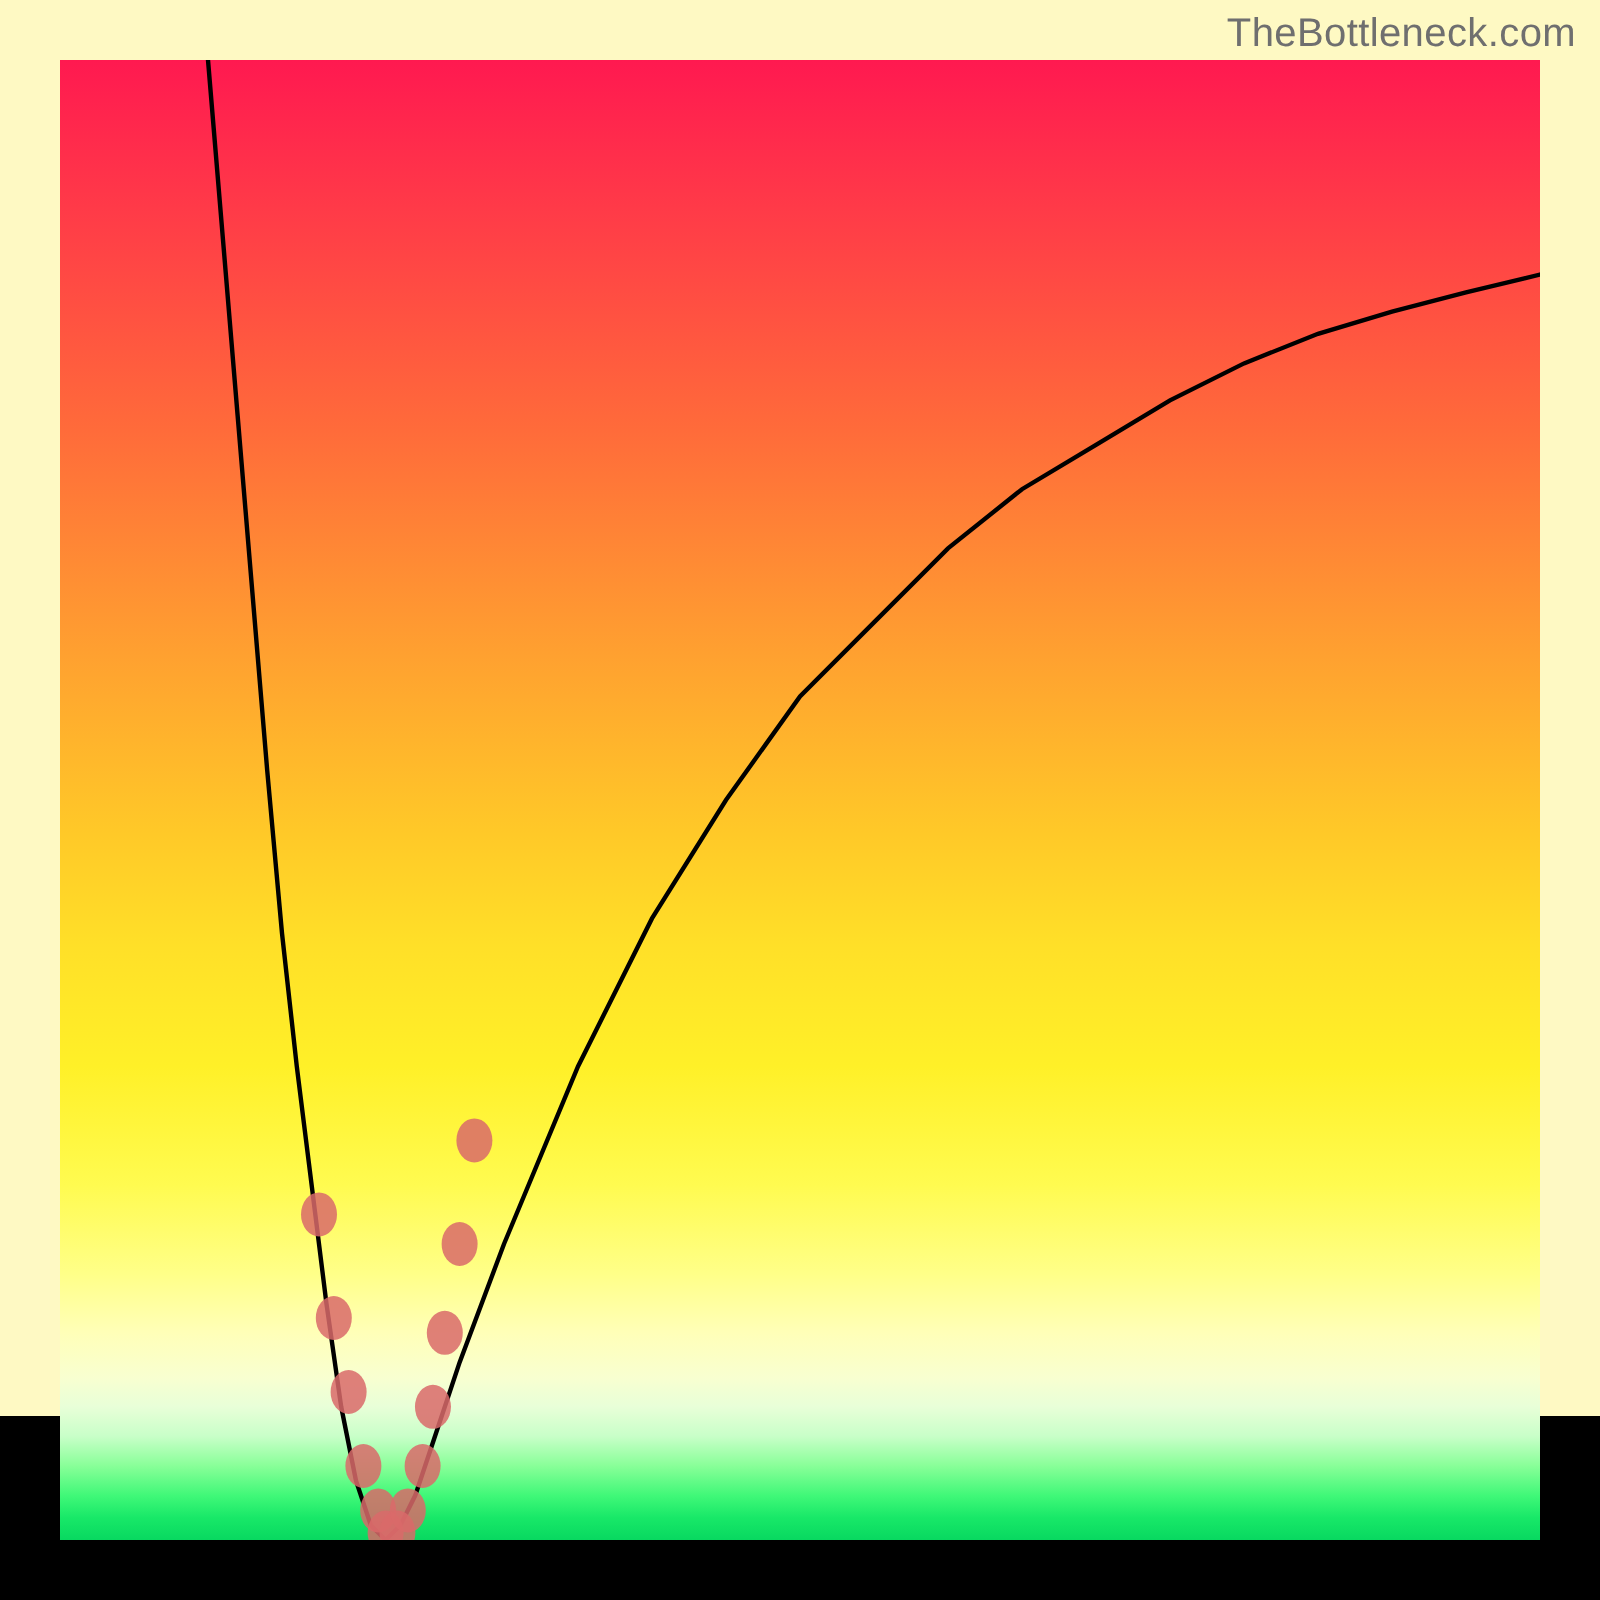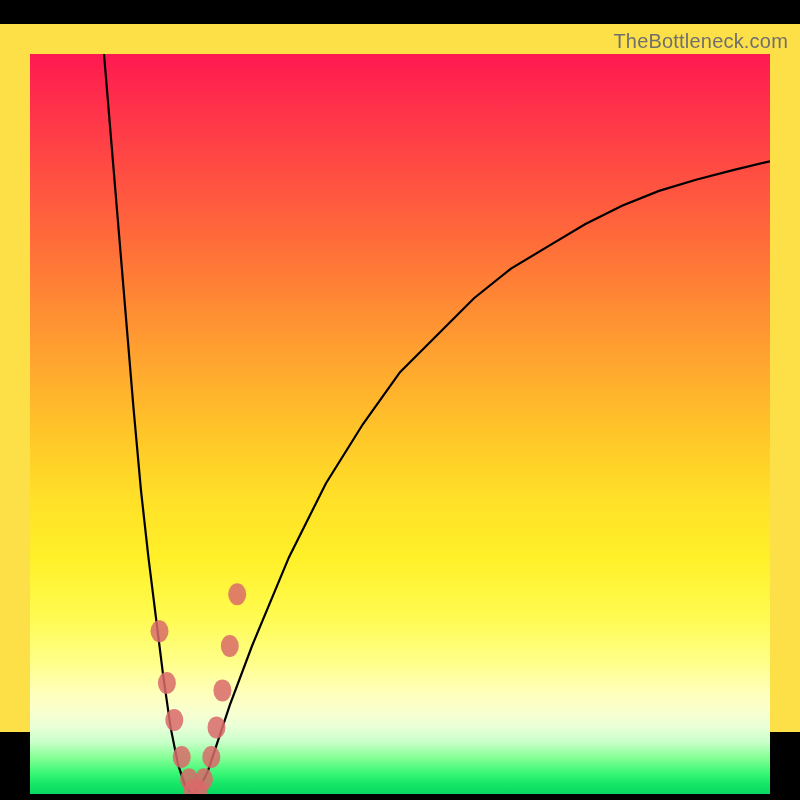--- a/index.html
+++ b/index.html
@@ -10,22 +10,21 @@
     overflow: hidden;
     background: #000;
     font-family: Arial, Helvetica, sans-serif;
   }
   .frame {
     position: absolute;
     left: 0;
     top: 0;
     width: 800px;
     height: 708px;
-    background: #fde047;
-    margin-top: 24px;
+    background: #fef9c3;
   }
   .plot {
     position: absolute;
     left: 30px;
     top: 30px;
     width: 740px;
     height: 740px;
     background: linear-gradient(to bottom,
        #ff1950 0%,
        #ff3a48 10%,

